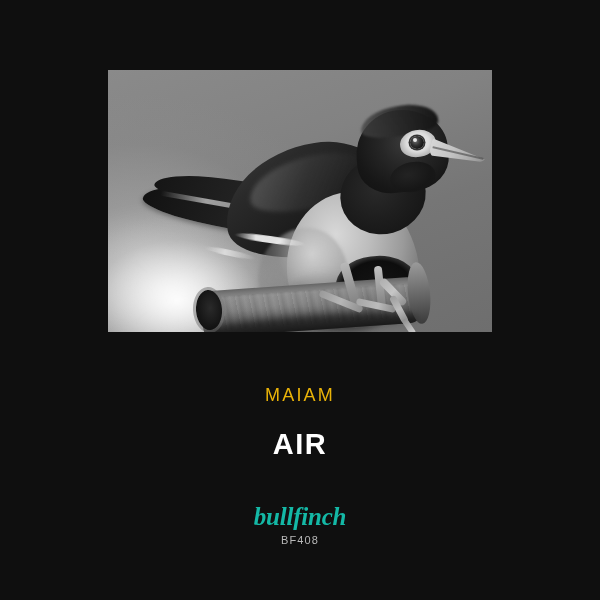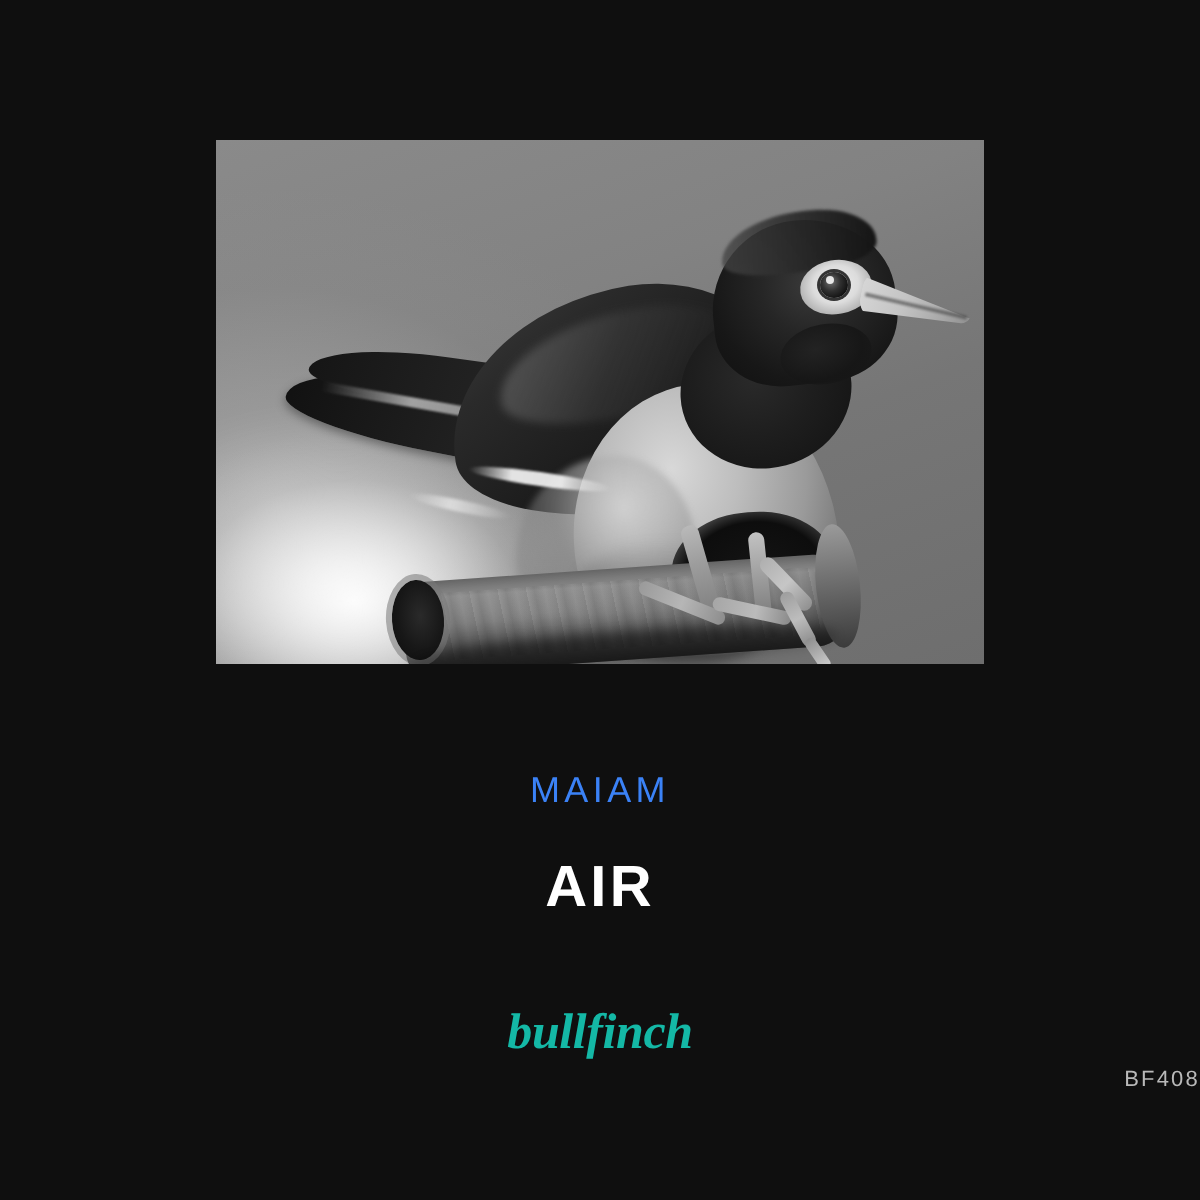--- a/index.html
+++ b/index.html
@@ -372,21 +372,21 @@
   .meta {
     position: absolute;
     left: 0;
     right: 0;
     text-align: center;
   }
   .artist {
     top: 385px;
     font-size: 18px;
     letter-spacing: 2.2px;
-    color: #3b82f6;
+    color: #eab308;
     font-weight: 400;
   }
   .title {
     top: 428px;
     font-size: 29px;
     font-weight: 700;
     letter-spacing: 1.6px;
     color: #ffffff;
   }
   .label {
@@ -396,21 +396,20 @@
     font-size: 25px;
     font-weight: 700;
     color: #14b8a6;
     letter-spacing: -0.2px;
   }
   .catalog {
     top: 534px;
     font-size: 11px;
     letter-spacing: 1.1px;
     color: #b9b9b9;
-    text-align: right;
   }
 </style>
 </head>
 <body>
 
 <div class="cover">
 
   <div class="photo-frame">
     <div class="photo-bg"></div>
     <div class="photo-glow"></div>

